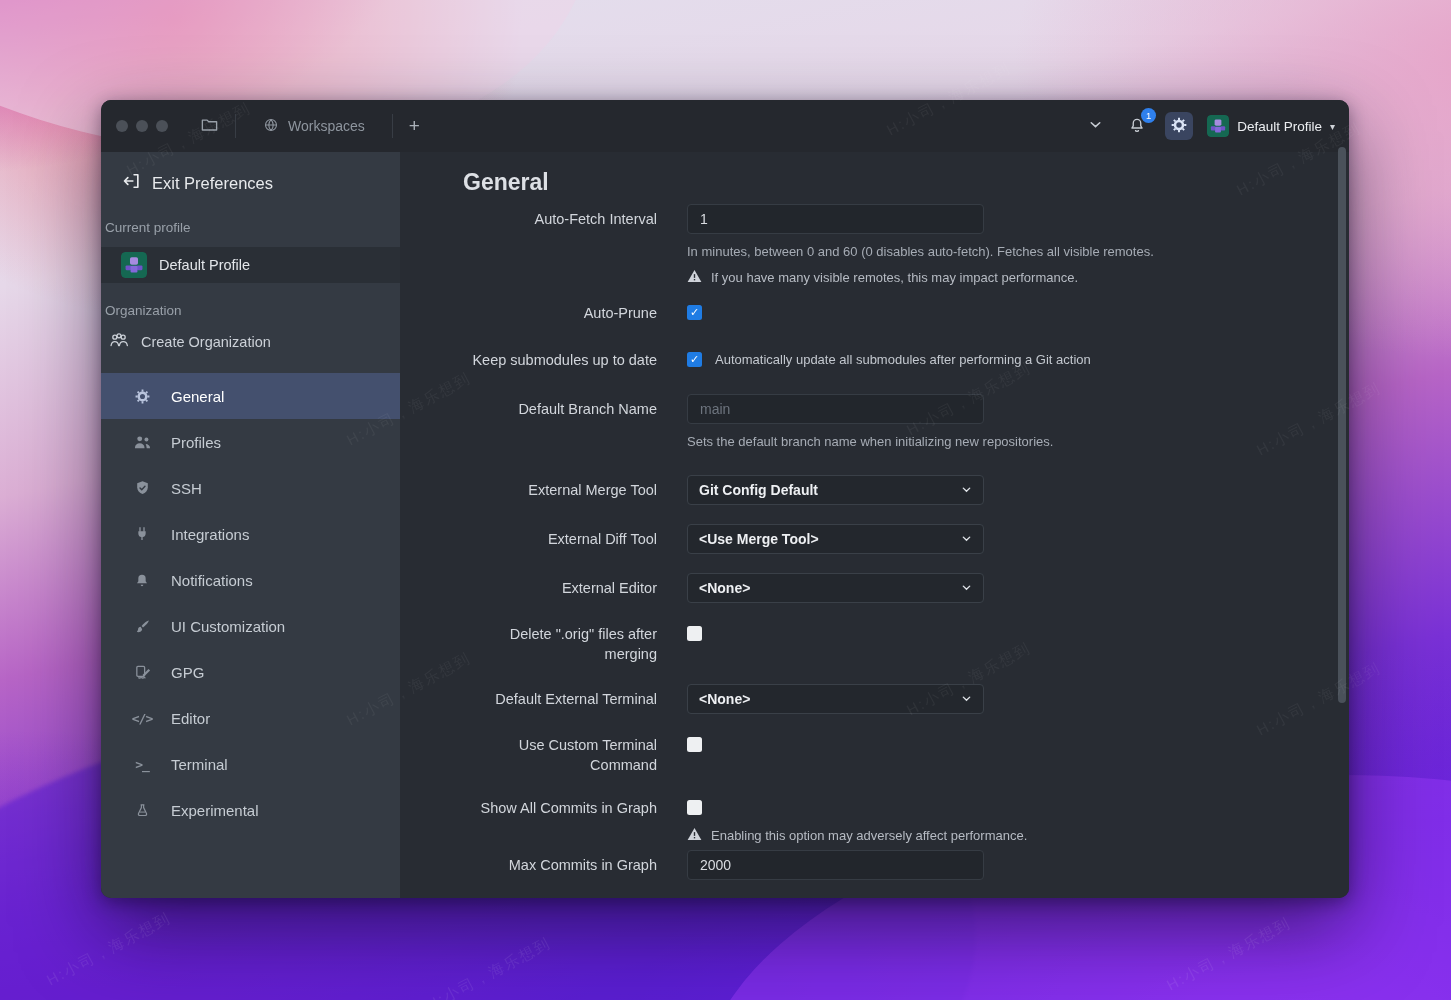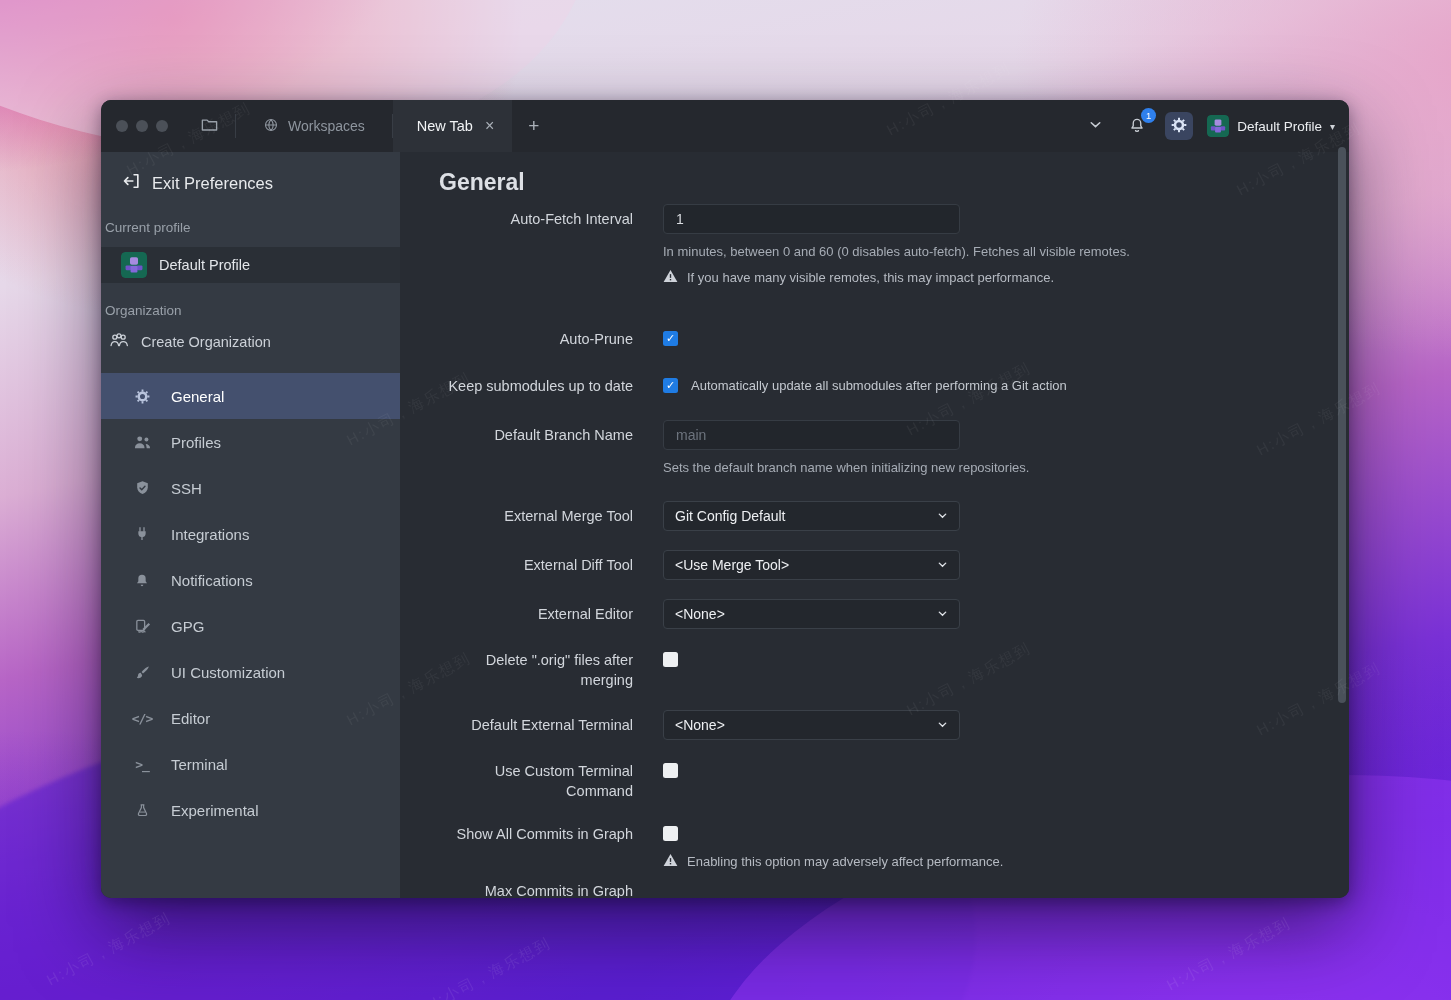--- a/index.html
+++ b/index.html
@@ -48,21 +48,21 @@
   .tab-add { font-size:19px; color:#aab0b8; padding:0 16px; }
   .tb-right { margin-left:auto; display:flex; align-items:center; gap:14px; padding-right:14px; }
   .icon-btn { position:relative; display:flex; align-items:center; justify-content:center; width:28px; height:28px; color:#c6cbd2; background:none; border:none; cursor:pointer; border-radius:6px; }
   .icon-btn.active { background:#3a4560; color:#dbe4f5; }
   .badge { position:absolute; top:-4px; right:-5px; min-width:15px; height:15px; border-radius:8px; background:#2f80ed; color:#fff; font-size:9.5px; display:flex; align-items:center; justify-content:center; padding:0 3px; }
   .profile-chip { display:flex; align-items:center; gap:8px; color:#eceef1; font-size:13.5px; cursor:pointer; }
   .caret { font-size:10px; color:#cfd3d8; }
   .avatar { width:22px; height:22px; border-radius:4px; overflow:hidden; flex:0 0 auto; }
 
   
-  .wbody { flex:1; display:flex; min-height:0; }
+  .wbody { flex:1; display:flex; min-height:0;gap:24px; }
 
   
   .sidebar { flex:0 0 299px; background:#343a43; display:flex; flex-direction:column; font-size:14.5px; position:relative; }
   .exit-row { display:flex; align-items:center; gap:10px; padding:19px 0 0 21px; color:#e8eaed; font-size:16.5px; cursor:pointer; }
   .sec-label { color:#99a0a9; font-size:13.5px; padding-left:4px; }
   .sec-label.first { margin-top:25px; }
   .profile-row { margin-top:12px; height:36px; background:#2a2f36; display:flex; align-items:center; gap:12px; padding-left:20px; color:#e3e6ea; cursor:pointer; }
   .profile-row .avatar { width:26px; height:26px; }
   .org-label { margin-top:20px; }
   .createorg-row { margin-top:9px; display:flex; align-items:center; gap:12px; padding-left:8px; height:30px; color:#ccd1d8; cursor:pointer; }
@@ -80,21 +80,21 @@
   .flabel { color:#d2d6dc; font-size:14.5px; text-align:right; line-height:1.38; padding-top:5px; }
   .flabel.cb { padding-top:1px; }
   .fctrl { display:flex; flex-direction:column; align-items:flex-start; }
   .tinput { width:297px; height:30px; background:#22262c; border:1px solid #363c44; border-radius:4px;
             color:#d9dce1; font-size:14px; padding:0 12px; font-family:"Liberation Sans", sans-serif; outline:none; }
   .tinput::placeholder { color:#6d747e; }
   .help { margin-top:9px; color:#a6acb5; font-size:13px; line-height:1.4; }
   .warn { margin-top:8px; display:flex; align-items:center; gap:9px; color:#b6bbc3; font-size:13px; }
   .warn svg { flex:0 0 auto; }
   .select { width:297px; height:30px; background:#23272d; border:1px solid #3a4048; border-radius:4px;
-            color:#eef0f3; font-size:14px; font-weight:normal; display:flex; align-items:center;
+            color:#eef0f3; font-size:14px; font-weight:bold; display:flex; align-items:center;
             justify-content:space-between; padding:8px 11px; cursor:pointer; }
   .checkbox { width:15px; height:15px; border-radius:2.5px; margin-top:3px; cursor:pointer; }
   .checkbox.on { background:#1f7ce4; color:#fff; display:flex; align-items:center; justify-content:center; font-size:11px; line-height:1; }
   .checkbox.off { background:#eef0f2; }
   .cb-note { display:flex; align-items:flex-start; gap:13px; }
   .cb-note .note { color:#c3c8cf; font-size:13px; padding-top:3px; }
 
   .scrollthumb { position:absolute; right:3px; top:47px; width:8px; height:556px; border-radius:4px; background:#4a515a; z-index:20; }
 </style>
 </head>
@@ -124,24 +124,20 @@
       <div class="tb-tab">
         <span>
           <svg width="16" height="16" viewBox="0 0 24 24" fill="none" stroke="currentColor" stroke-width="1.7">
               <circle cx="12" cy="12" r="8.2"></circle>
               <path d="M4 12h16M12 3.8c-4.5 4.8-4.5 11.6 0 16.4M12 3.8c4.5 4.8 4.5 11.6 0 16.4"></path>
             </svg>
         </span>
         <span>Workspaces</span>
       </div>
       <div class="tb-sep"></div>
-      <div class="tab-active">
-        <span>New Tab</span>
-        <span class="tab-close">×</span>
-      </div>
       <button class="tb-btn tab-add">+</button>
 
       <div class="tb-right">
         <button class="icon-btn">
           <span>
             <svg width="17" height="17" viewBox="0 0 24 24" fill="none" stroke="currentColor" stroke-width="2.2" stroke-linecap="round">
                 <path d="M6 9.5l6 5.5 6-5.5"></path>
               </svg>
           </span>
         </button>
@@ -263,38 +259,38 @@
             <span class="nico">
               <svg width="16" height="17" viewBox="0 0 24 24" fill="currentColor">
                   <path d="M12 3.5a5.5 5.5 0 0 1 5.5 5.5v4l2 3.2H4.5l2-3.2V9A5.5 5.5 0 0 1 12 3.5z"></path>
                   <path d="M10 18.5a2 2 0 0 0 4 0z"></path>
                 </svg>
             </span>
             <span>Notifications</span>
           </div>
           <div class="nav-item">
             <span class="nico">
+              <svg width="17" height="17" viewBox="0 0 24 24" fill="currentColor">
+                  <path d="M21 3.5c-3.2.3-8 4.8-10.3 7.8l2 2C15.7 11 20.4 6.6 21 3.5z"></path>
+                  <path d="M9.5 12.5c-2.2 0-3.8 1.6-3.9 4.3L4 19.8c2.8.7 7.3-.2 7.5-3.8z"></path>
+                </svg>
+            </span>
+            <span>UI Customization</span>
+          </div>
+          <div class="nav-item">
+            <span class="nico">
               <svg width="17" height="17" viewBox="0 0 24 24" fill="none" stroke="currentColor" stroke-width="1.8">
                   <rect x="4" y="3.5" width="11" height="14" rx="1.5"></rect>
                   <path d="M20.5 7l-7.5 7.5-.7 2.9 2.9-.7L22.7 9.2z" fill="currentColor" stroke="none"></path>
                   <path d="M6.5 19.5c1.5 1 3-1 4.5 0s3-1 4.5 0" stroke-linecap="round"></path>
                 </svg>
             </span>
             <span>GPG</span>
           </div>
           <div class="nav-item">
-            <span class="nico">
-              <svg width="17" height="17" viewBox="0 0 24 24" fill="currentColor">
-                  <path d="M21 3.5c-3.2.3-8 4.8-10.3 7.8l2 2C15.7 11 20.4 6.6 21 3.5z"></path>
-                  <path d="M9.5 12.5c-2.2 0-3.8 1.6-3.9 4.3L4 19.8c2.8.7 7.3-.2 7.5-3.8z"></path>
-                </svg>
-            </span>
-            <span>UI Customization</span>
-          </div>
-          <div class="nav-item">
             <span class="nico txt-ico">&lt;/&gt;</span>
             <span>Editor</span>
           </div>
           <div class="nav-item">
             <span class="nico txt-ico">&gt;_</span>
             <span>Terminal</span>
           </div>
           <div class="nav-item">
             <span class="nico">
               <svg width="15" height="17" viewBox="0 0 24 24" fill="none" stroke="currentColor" stroke-width="1.9" stroke-linejoin="round">
@@ -321,21 +317,21 @@
                     <path d="M12 1.5L23 20.5H1z" fill="#cfd3da"></path>
                     <rect x="10.9" y="8" width="2.2" height="6" fill="#282c33"></rect>
                     <rect x="10.9" y="15.8" width="2.2" height="2.2" fill="#282c33"></rect>
                   </svg>
               </span>
               <span>If you have many visible remotes, this may impact performance.</span>
             </div>
           </div>
         </div>
 
-        <div class="frow" style="margin-top:42px">
+        <div class="frow" style="margin-top:16px">
           <div class="flabel cb">Auto-Prune</div>
           <div class="fctrl">
             <span class="checkbox on">✓</span>
           </div>
         </div>
 
         <div class="frow" style="margin-top:26px">
           <div class="flabel cb">Keep submodules up to date</div>
           <div class="fctrl">
             <div class="cb-note">
@@ -435,20 +431,23 @@
                     <rect x="10.9" y="15.8" width="2.2" height="2.2" fill="#282c33"></rect>
                   </svg>
               </span>
               <span>Enabling this option may adversely affect performance.</span>
             </div>
           </div>
         </div>
 
         <div class="frow" style="margin-top:6px">
           <div class="flabel">Max Commits in Graph</div>
+          <div class="fctrl">
+            <input class="tinput" value="2000" style="">
+          </div>
         </div>
       </main>
     </div>
 
     <div class="scrollthumb"></div>
   </div>
 
   <div class="wm-layer">
     <span class="wm" style="left:120px; top:130px">H:小司，海乐想到</span>
     <span class="wm" style="left:880px; top:90px">H:小司，海乐想到</span>

